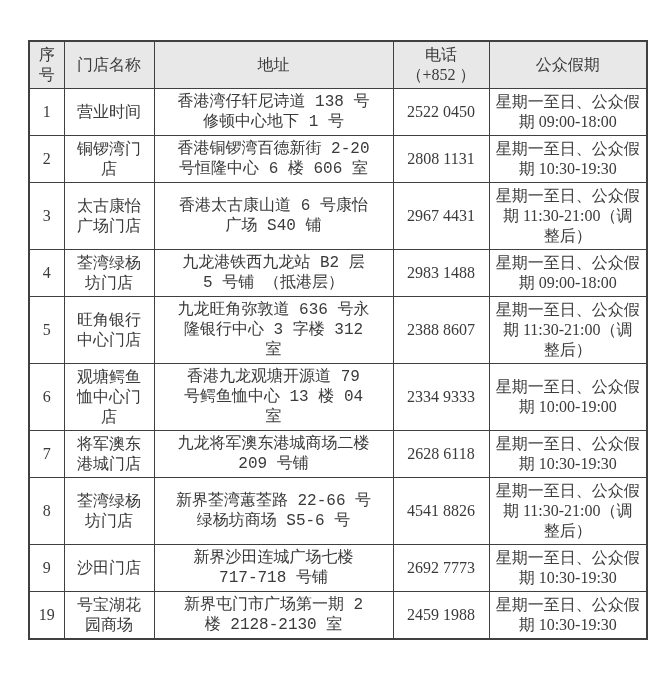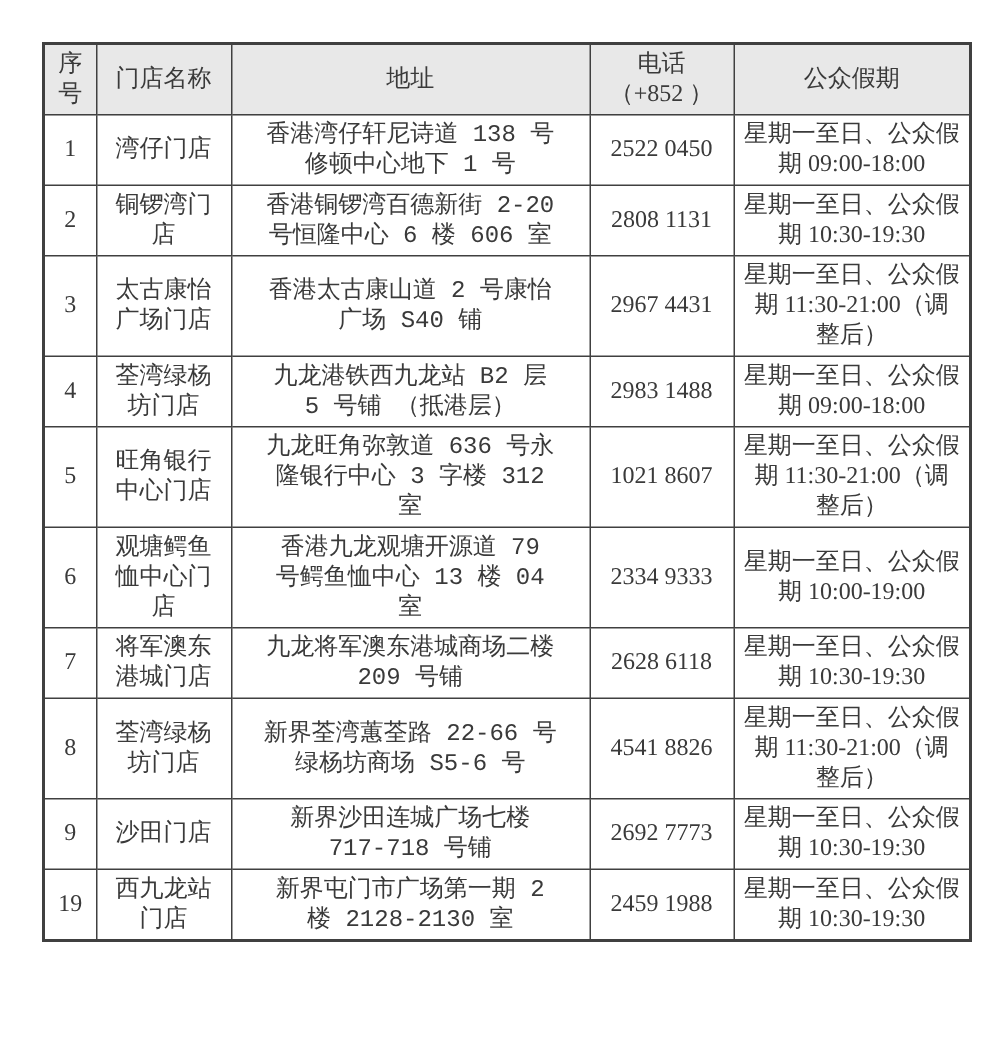--- a/index.html
+++ b/index.html
@@ -11,21 +11,21 @@
     width: 660px;
     height: 697px;
     overflow: hidden;
     font-family: "Liberation Serif", "DejaVu Serif", serif;
     color: #3a3a3a;
   }
   table.store-table {
     border-collapse: collapse;
     table-layout: fixed;
     width: 618px;
-    margin: 28px 0 0 28px;
+    margin: 40px 0 0 28px;
     font-size: 16px;
     line-height: 20px;
     border: 2px solid #404040;
   }
   col.c-index  { width: 35px; }
   col.c-name   { width: 90px; }
   col.c-addr   { width: 239px; }
   col.c-phone  { width: 96px; }
   col.c-hours  { width: 158px; }
   th, td {
@@ -63,51 +63,51 @@
       <th>门店名称</th>
       <th>地址</th>
       <th class="pre">电话
 （+852 ）</th>
       <th>公众假期</th>
     </tr>
   </thead>
   <tbody>
     <tr>
       <td>1</td>
-      <td>湾仔门店</td>
+      <td>营业时间</td>
       <td>香港湾仔轩尼诗道 138 号修顿中心地下 1 号</td>
       <td>2522 0450</td>
       <td>星期一至日、公众假期 09:00-18:00</td>
     </tr>
     <tr>
       <td>2</td>
       <td>铜锣湾门店</td>
       <td>香港铜锣湾百德新街 2-20 号恒隆中心 6 楼 606 室</td>
       <td>2808 1131</td>
       <td>星期一至日、公众假期 10:30-19:30</td>
     </tr>
     <tr>
       <td>3</td>
       <td>太古康怡广场门店</td>
-      <td>香港太古康山道 2 号康怡广场 S40 铺</td>
+      <td>香港太古康山道 6 号康怡广场 S40 铺</td>
       <td>2967 4431</td>
       <td>星期一至日、公众假期 11:30-21:00（调整后）</td>
     </tr>
     <tr>
       <td>4</td>
       <td>荃湾绿杨坊门店</td>
       <td>九龙港铁西九龙站 B2 层 5 号铺 （抵港层）</td>
       <td>2983 1488</td>
       <td>星期一至日、公众假期 09:00-18:00</td>
     </tr>
     <tr>
       <td>5</td>
       <td>旺角银行中心门店</td>
       <td>九龙旺角弥敦道 636 号永隆银行中心 3 字楼 312 室</td>
-      <td>1021 8607</td>
+      <td>2388 8607</td>
       <td>星期一至日、公众假期 11:30-21:00（调整后）</td>
     </tr>
     <tr>
       <td>6</td>
       <td>观塘鳄鱼恤中心门店</td>
       <td>香港九龙观塘开源道 79 号鳄鱼恤中心 13 楼 04 室</td>
       <td>2334 9333</td>
       <td>星期一至日、公众假期 10:00-19:00</td>
     </tr>
     <tr>
@@ -126,19 +126,19 @@
     </tr>
     <tr>
       <td>9</td>
       <td>沙田门店</td>
       <td>新界沙田连城广场七楼 717-718 号铺</td>
       <td>2692 7773</td>
       <td>星期一至日、公众假期 10:30-19:30</td>
     </tr>
     <tr>
       <td>19</td>
-      <td>西九龙站门店</td>
+      <td>号宝湖花园商场</td>
       <td>新界屯门市广场第一期 2 楼 2128-2130 室</td>
       <td>2459 1988</td>
       <td>星期一至日、公众假期 10:30-19:30</td>
     </tr>
   </tbody>
 </table>
 
 </body></html>

